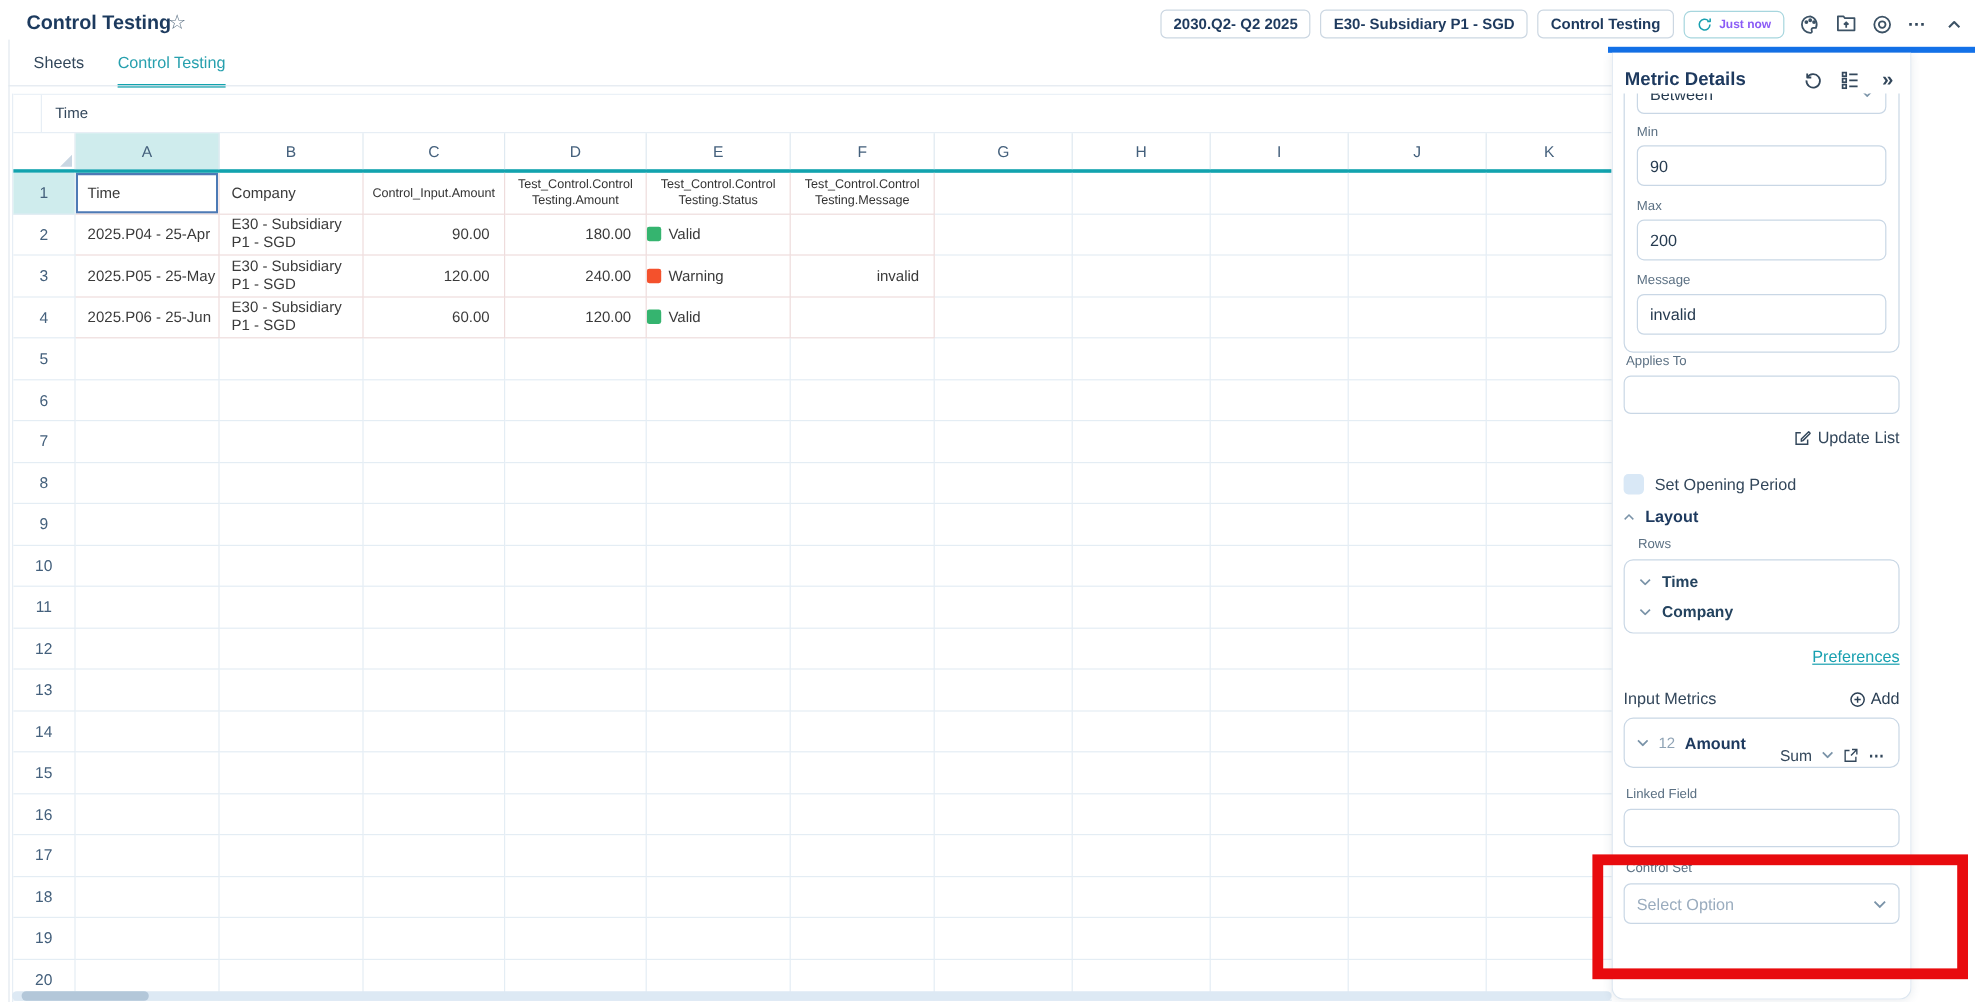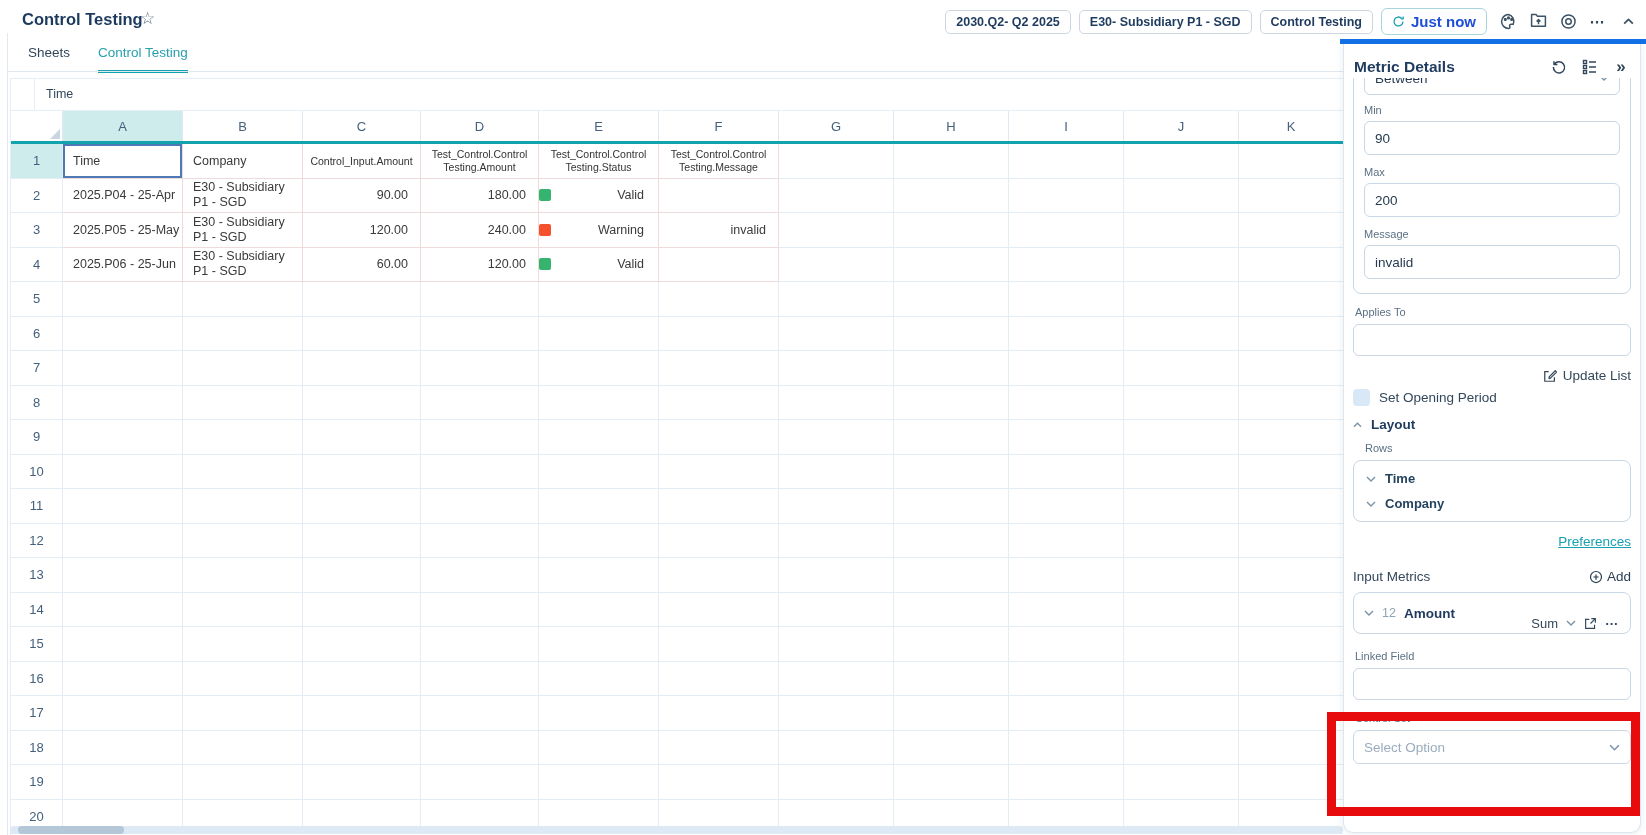--- a/index.html
+++ b/index.html
@@ -13,21 +13,21 @@
   .tabs { position:absolute; left:28px; top:45px; display:flex; gap:28px; font-size:13.5px; }
   .tab { color:#33475b; padding-bottom:10px; cursor:pointer; }
   .tab.active { color:#27a0ae; border-bottom:3px solid #12a3ae; }
   .tabs-rule { position:absolute; left:7px; top:71px; width:1336px; height:1px; background:#e2e8ef; }
   .left-rule { position:absolute; left:7px; top:33px; bottom:0; width:1px; background:#e2e8ef; }
 
   .header-right { position:absolute; right:9px; top:8px; display:flex; align-items:center; gap:8px; }
   .pill { border:1px solid #ccd7e2; border-radius:5px; background:#fff; padding:4px 10px;
           font-size:12.5px; font-weight:700; color:#1e3a5e; white-space:nowrap; cursor:pointer; }
   .refresh-btn { display:flex; align-items:center; gap:6px; border:1px solid #a7d6de; border-radius:6px;
-          padding:4px 10px; color:#1d4ed8; font-size:15px; font-weight:700; cursor:pointer; }
+          padding:4px 10px; color:#8b5cf6; font-size:10px; font-weight:700; cursor:pointer; }
   .hicons { display:flex; align-items:center; gap:12px; margin-left:4px; color:#3c5265; }
   .hicon { width:18px; height:18px; display:flex; align-items:center; justify-content:center; cursor:pointer; font-size:15px; color:#3c5265; }
 
   
   .grid-wrap { position:absolute; left:10px; top:78px; width:1333px; height:757px; overflow:hidden;
                border-left:1px solid #e7eef5; }
   .time-bar { position:relative; height:33px; border-top:1px solid #e7eef5; border-bottom:1px solid #e7eef5; }
   .time-bar .sep { position:absolute; left:23px; top:0; bottom:0; width:1px; background:#e7eef5; }
   .time-bar .tlabel { position:absolute; left:35px; top:8px; font-size:12.5px; color:#33475b; }
   .cols-row { display:grid; grid-template-columns:52px 120px 120px 118px 118px 120px 120px 115px 115px 115px 115px 105px; height:30px; }
@@ -42,28 +42,28 @@
           display:flex; align-items:center; overflow:hidden; cursor:cell; }
   .cell.rn { justify-content:center; font-size:13px; color:#44607c; cursor:pointer; }
   .cell.rn.hl { background:#cfeced; }
   .cell.pink { border-right-color:#eedcdc; border-bottom-color:#eedcdc; }
   .cell.selected { box-shadow:inset 0 0 0 2px #4d7ab5; }
   .cell.htext { font-size:10.5px; line-height:12.5px; color:#333; justify-content:center; text-align:center;
                 padding:2px 4px; overflow-wrap:anywhere; }
   .cell.left { padding-left:10px; }
   .cell.wrap2 { font-size:12.5px; line-height:15px; padding:2px 8px 2px 10px; overflow-wrap:anywhere; }
   .cell.num { justify-content:flex-end; padding-right:12px; }
-  .cell.status { justify-content:space-between; padding-right:14px; gap:6px; }
+  .cell.status { justify-content:flex-start; padding-right:14px; gap:6px; }
   .sq { width:12px; height:12px; border-radius:2px; flex:0 0 auto; }
   .hscroll { position:absolute; left:10px; top:826px; width:1333px; height:8px; background:#dde9f4; border-radius:4px; }
   .hscroll .thumb { position:absolute; left:8px; top:0; width:106px; height:8px; background:#b3c7d9; border-radius:4px; cursor:grab; }
 
   
   .blue-bar { position:absolute; left:1340px; top:39px; right:0; height:5px; background:#1371e8; }
-  .panel { position:absolute; left:1343px; top:44px; width:298px; height:789px; background:#fff;
+  .panel { position:absolute; left:1343px; top:44px; width:250px; height:789px; background:#fff;
            border:1px solid #dce6f0; border-top:none; border-radius:0 0 10px 10px;
            box-shadow:0 1px 8px rgba(40,70,100,.10); }
   .panel-head { position:absolute; left:10px; right:10px; top:12px; height:22px; display:flex; align-items:center; }
   .panel-title { font-size:15.5px; font-weight:700; color:#1e3a5f; flex:1; }
   .picon { width:18px; height:18px; margin-left:13px; display:flex; align-items:center; justify-content:center;
            color:#33475b; cursor:pointer; font-size:17px; font-weight:700; }
   .panel-body { position:absolute; left:0; right:0; top:34px; bottom:0; overflow:hidden; padding:0 9px; }
   .group-box { margin-top:-26px; border:1px solid #c9d7e5; border-radius:8px; padding:8px 10px 14px; }
   .sel, .inp { border:1px solid #c9d7e5; border-radius:6px; height:34px; display:flex; align-items:center;
                padding:0 10px; font-size:13.5px; color:#263b50; background:#fff; position:relative; cursor:text; }
@@ -472,36 +472,36 @@
         <div class="lbl" style="margin-top:11px">Max</div>
         <div class="inp" style="margin-top:5px">
           <span>200</span>
         </div>
         <div class="lbl" style="margin-top:11px">Message</div>
         <div class="inp" style="margin-top:5px">
           <span>invalid</span>
         </div>
       </div>
 
-      <div class="lbl" style="margin-top:12px;margin-left:2px">Applies To</div>
+      <div class="lbl" style="margin-top:1px;margin-left:2px">Applies To</div>
       <div class="inp" style="margin-top:6px;height:32px">
         <span></span>
       </div>
 
       <div class="right-link" style="margin-top:12px">
         <span>
           <svg width="14" height="14" viewBox="0 0 16 16" fill="none" stroke="#33475b" stroke-width="1.4">
             <path d="M13 9.5V14H2V3h4.5"></path>
               <path d="M7 9l7-7 1.5 1.5-7 7L7 11z" stroke-linejoin="round"></path>
           </svg>
         </span>
         <span>Update List</span>
       </div>
 
-      <div class="chk-row" style="margin-top:6px">
+      <div class="chk-row" style="margin-top:23px">
         <span class="chk"></span>
         <span class="chk-lbl">Set Opening Period</span>
       </div>
 
       <div class="sec-row" style="margin-top:11px">
         <span>
           <svg width="9" height="6" viewBox="0 0 10 6" fill="none" stroke="#7a93a8" stroke-width="1.4">
               <path d="M1 5l4-4 4 4"></path>
             </svg>
         </span>

